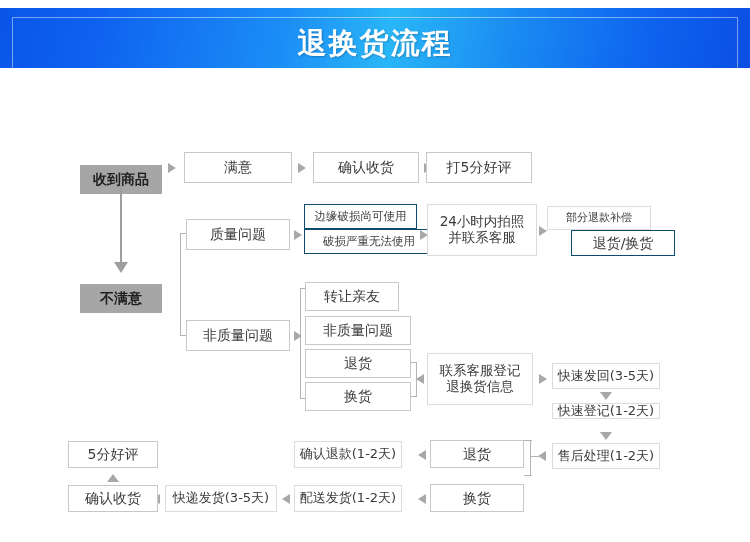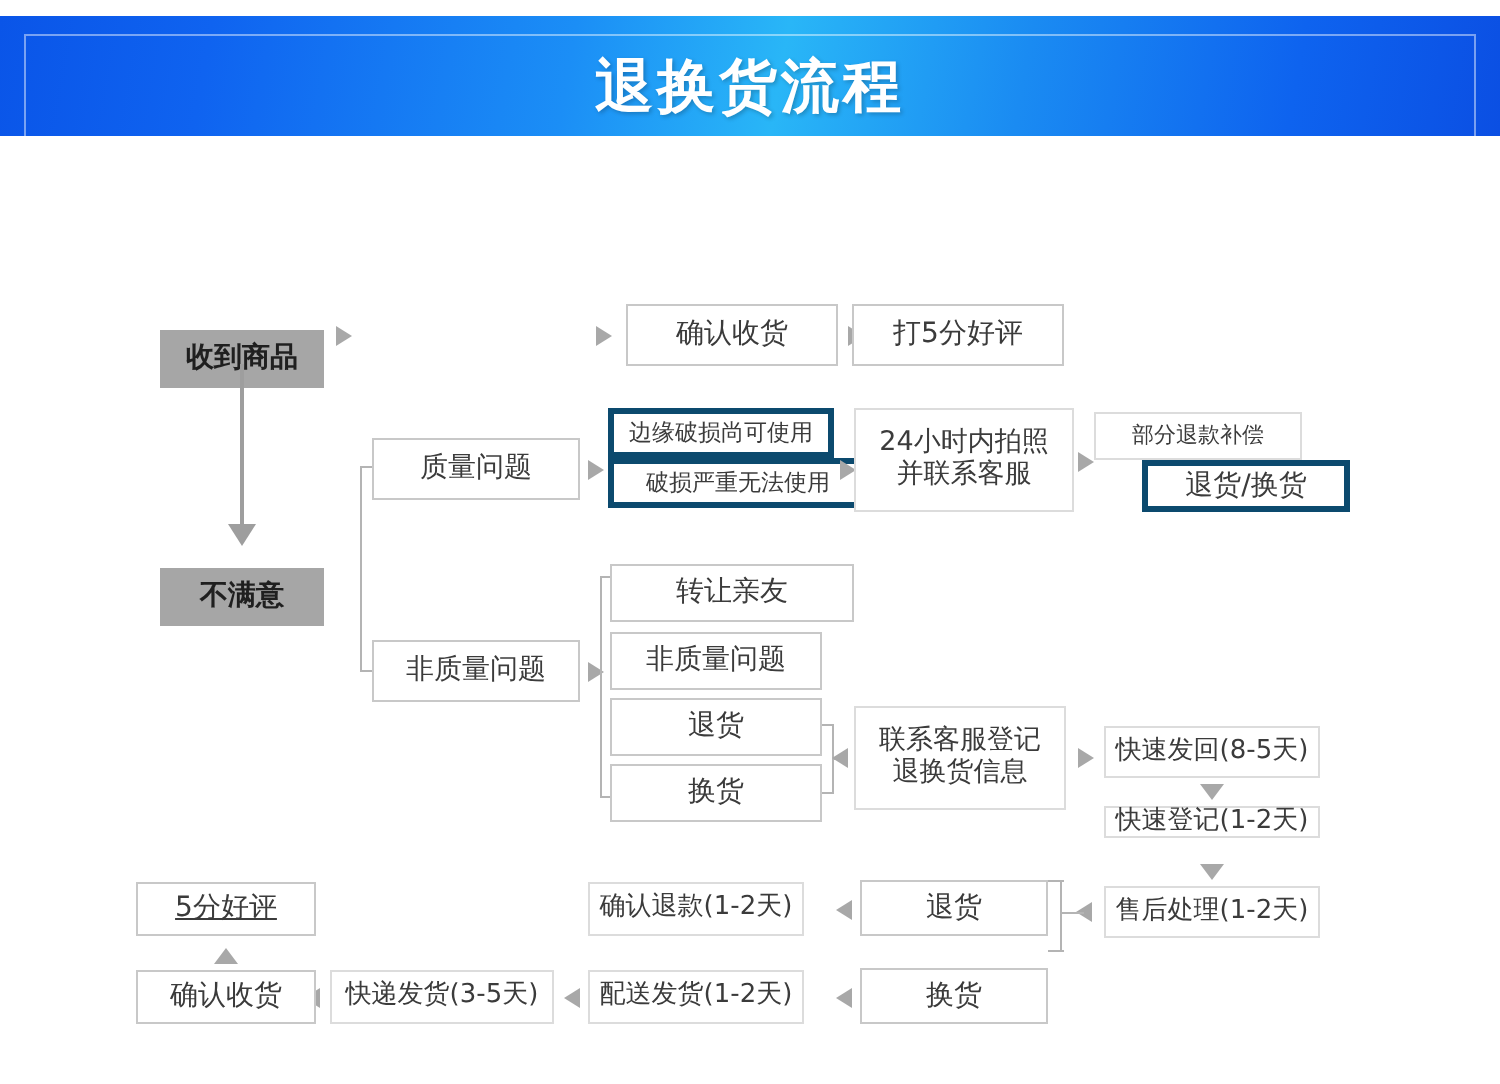--- a/index.html
+++ b/index.html
@@ -75,21 +75,21 @@
   }
   .node.gray {
     background: #a6a6a6;
     border: 1px solid #a6a6a6;
     color: #1f1f1f;
     font-weight: bold;
     font-size: 14px;
     margin-top: 12px;
   }
   .node.dark-border {
-    border: 3px solid #0c4a6e;
+    border: 1px solid #0c4a6e;
   }
   .node.small {
     font-size: 11.5px;
   }
   .node.tiny {
     font-size: 11px;
   }
   .node.med {
     font-size: 13px;
   }
@@ -154,20 +154,21 @@
   <div class="banner">
     <div class="banner-inner">
       <div class="banner-title">退换货流程</div>
     </div>
   </div>
 
   <div class="node gray" style="left:80px; top:153px; width:82px; height:29px;">收到商品</div>
 
   <div class="tri tri-right" style="left:168px; top:163px;"></div>
 
+  <div class="node" style="left:184px; top:152px; width:108px; height:31px;">满意</div>
 
   <div class="tri tri-right" style="left:298px; top:163px;"></div>
 
   <div class="node" style="left:313px; top:152px; width:106px; height:31px;">确认收货</div>
 
   <div class="tri tri-right" style="left:424px; top:163px;"></div>
 
   <div class="node" style="left:426px; top:152px; width:106px; height:31px;">打5分好评</div>
 
   <div class="line-v-thick" style="left:120px; top:182px; height:82px;"></div>
@@ -197,37 +198,37 @@
   <div class="node dark-border" style="left:547px; top:230px; width:104px; height:26px;margin-left:24px;">退货/换货</div>
 
   <div class="node" style="left:186px; top:320px; width:104px; height:31px;">非质量问题</div>
 
   <div class="tri tri-right" style="left:294px; top:331px;"></div>
 
   <div class="line-v" style="left:300px; top:288px; height:110px;"></div>
   <div class="line-h" style="left:300px; top:288px; width:8px;"></div>
   <div class="line-h" style="left:300px; top:398px; width:8px;"></div>
 
-  <div class="node" style="left:305px; top:282px; width:122px; height:29px;">转让亲友</div>
+  <div class="node" style="left:305px; top:282px; width:94px; height:29px;">转让亲友</div>
   <div class="node" style="left:305px; top:316px; width:106px; height:29px;">非质量问题</div>
   <div class="node" style="left:305px; top:349px; width:106px; height:29px;">退货</div>
   <div class="node" style="left:305px; top:382px; width:106px; height:29px;">换货</div>
 
   <div class="line-v" style="left:416px; top:362px; height:34px;"></div>
   <div class="line-h" style="left:411px; top:362px; width:6px;"></div>
   <div class="line-h" style="left:411px; top:396px; width:6px;"></div>
   <div class="line-h" style="left:416px; top:379px; width:8px;"></div>
   <div class="tri tri-left" style="left:416px; top:374px;"></div>
 
   <div class="node soft" style="left:427px; top:353px; width:106px; height:52px; font-size:13.5px;">联系客服登记
 退换货信息</div>
 
   <div class="tri tri-right" style="left:539px; top:374px;"></div>
 
-  <div class="node med soft" style="left:552px; top:363px; width:108px; height:26px;">快速发回(8-5天)</div>
+  <div class="node med soft" style="left:552px; top:363px; width:108px; height:26px;">快速发回(3-5天)</div>
 
   <div class="tri tri-down" style="left:600px; top:392px;"></div>
 
   <div class="node med soft" style="left:552px; top:403px; width:108px; height:16px;">快速登记(1-2天)</div>
 
   <div class="tri tri-down" style="left:600px; top:432px;"></div>
 
   <div class="node med soft" style="left:552px; top:443px; width:108px; height:26px;">售后处理(1-2天)</div>
 
   <div class="tri tri-left" style="left:538px; top:451px;"></div>
@@ -250,15 +251,15 @@
   <div class="tri tri-left" style="left:282px; top:494px;"></div>
 
   <div class="node med soft" style="left:165px; top:485px; width:112px; height:27px;">快递发货(3-5天)</div>
 
   <div class="tri tri-left" style="left:152px; top:494px;"></div>
 
   <div class="node" style="left:68px; top:485px; width:90px; height:27px;">确认收货</div>
 
   <div class="tri tri-up" style="left:107px; top:474px;"></div>
 
-  <div class="node" style="left:68px; top:441px; width:90px; height:27px;text-decoration:underline;">5分好评</div>
+  <div class="node" style="left:68px; top:441px; width:90px; height:27px;">5分好评</div>
 
 </div>
 
 </body></html>

